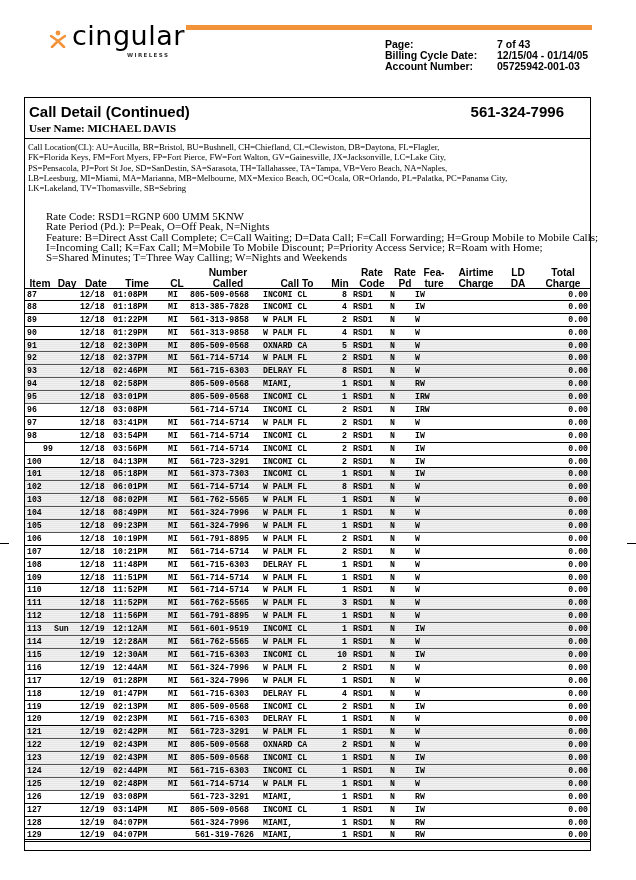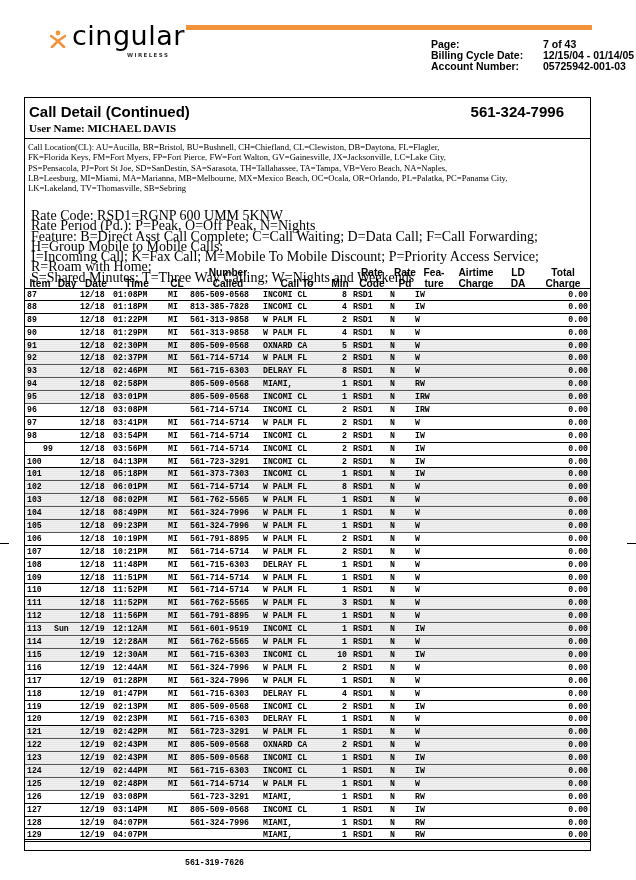--- a/index.html
+++ b/index.html
@@ -7,31 +7,31 @@
 
   .logo { position: absolute; left: 50px; top: 24px; height: 36px; }
   .logo-mark { position: absolute; left: 0; top: 6px; width: 16px; height: 18px; }
   .logo-text { position: absolute; left: 22px; top: -4px; font-family: "DejaVu Sans", sans-serif; font-size: 27px; color: #000000; letter-spacing: 0.5px; font-weight: normal; }
   .logo-tm { position: absolute; left: 130px; top: 5px; font-size: 5px; color: #666; }
   .logo-sub { position: absolute; left: 77px; top: 28px; font-family: "DejaVu Sans", sans-serif; font-size: 5.5px; font-weight: bold; letter-spacing: 1.4px; color: #333; }
 
   .orange-bar { position: absolute; left: 186px; top: 25px; width: 406px; height: 5px; background: #f39339; }
 
   .meta { position: absolute; left: 385px; top: 39px; font-size: 10.5px; font-weight: bold; line-height: 11px; }
-  .meta-row { display: flex; margin-left: 46px; }
+  .meta-row { display: flex; }
   .meta-label { width: 112px; }
 
   .frame { position: absolute; left: 24px; top: 97px; width: 567px; height: 754px; border: 1px solid #000; box-sizing: border-box; }
   .title-block { position: absolute; left: 0; top: 0; width: 565px; height: 40px; border-bottom: 1px solid #000; }
   .title { position: absolute; left: 4px; top: 5px; font-size: 15px; font-weight: bold; }
   .phone { position: absolute; right: 26px; top: 5px; font-size: 15px; font-weight: bold; }
   .user { position: absolute; left: 4px; top: 24px; font-family: "Liberation Serif", serif; font-size: 11px; font-weight: bold; }
 
   .legend { position: absolute; left: 3px; top: 44px; width: 560px; font-family: "Liberation Serif", serif; font-size: 8.6px; line-height: 10.3px; }
-  .legend2 { position: absolute; left: 6px; top: 113px; width: 560px; font-family: "Liberation Serif", serif; font-size: 14px; line-height: 10.3px; }
+  .legend2 { position: absolute; left: 21px; top: 113px; width: 560px; font-family: "Liberation Serif", serif; font-size: 11px; line-height: 10.3px; }
 
   .thead { position: absolute; left: 0; top: 165px; width: 565px; height: 26px; font-size: 10.2px; font-weight: bold; }
   .th { position: absolute; bottom: 0; line-height: 11px; text-align: center; }
 
   .rows { position: absolute; left: 0; top: 190px; width: 565px; }
   .row { position: relative; height: 12.9px; border-bottom: 1px solid #000; box-sizing: border-box; font-family: "Liberation Mono", monospace; font-size: 8.2px; font-weight: bold; line-height: 12px; }
   .row.shade { background: repeating-linear-gradient(0deg, #e6e6e6 0, #e6e6e6 1px, #f1f1f1 1px, #f1f1f1 2px); border-bottom: 1px solid #555; }
   .row:first-child { border-top: 1px solid #000; }
   .rows .row:last-child { border-bottom: 3px double #000; }
   .c { position: absolute; top: 0; white-space: pre; }
@@ -788,21 +788,21 @@
         <span class="c" style="left: 425px; width: 60px; text-align: right;"></span>
         <span class="c" style="left: 490px; width: 24px; text-align: right;"></span>
         <span class="c" style="left: 505px; width: 58px; text-align: right;">0.00</span>
       </div>
       <div class="row">
         <span class="c" style="left: 2px; width: 26px; text-align: left;">129</span>
         <span class="c" style="left: 29px; width: 22px; text-align: left;"></span>
         <span class="c" style="left: 55px; width: 30px; text-align: left;">12/19</span>
         <span class="c" style="left: 88px; width: 44px; text-align: left;">04:07PM</span>
         <span class="c" style="left: 143px; width: 16px; text-align: left;"></span>
-        <span class="c" style="left: 160px; width: 70px; text-align: left; margin-top: 28px;">561-319-7626</span>
+        <span class="c" style="left: 170px; width: 70px; text-align: left;">561-319-7626</span>
         <span class="c" style="left: 238px; width: 62px; text-align: left;">MIAMI,</span>
         <span class="c" style="left: 300px; width: 22px; text-align: right;">1</span>
         <span class="c" style="left: 328px; width: 30px; text-align: left;">RSD1</span>
         <span class="c" style="left: 365px; width: 14px; text-align: left;">N</span>
         <span class="c" style="left: 390px; width: 24px; text-align: left;">RW</span>
         <span class="c" style="left: 425px; width: 60px; text-align: right;"></span>
         <span class="c" style="left: 490px; width: 24px; text-align: right;"></span>
         <span class="c" style="left: 505px; width: 58px; text-align: right;">0.00</span>
       </div>
     </div>

